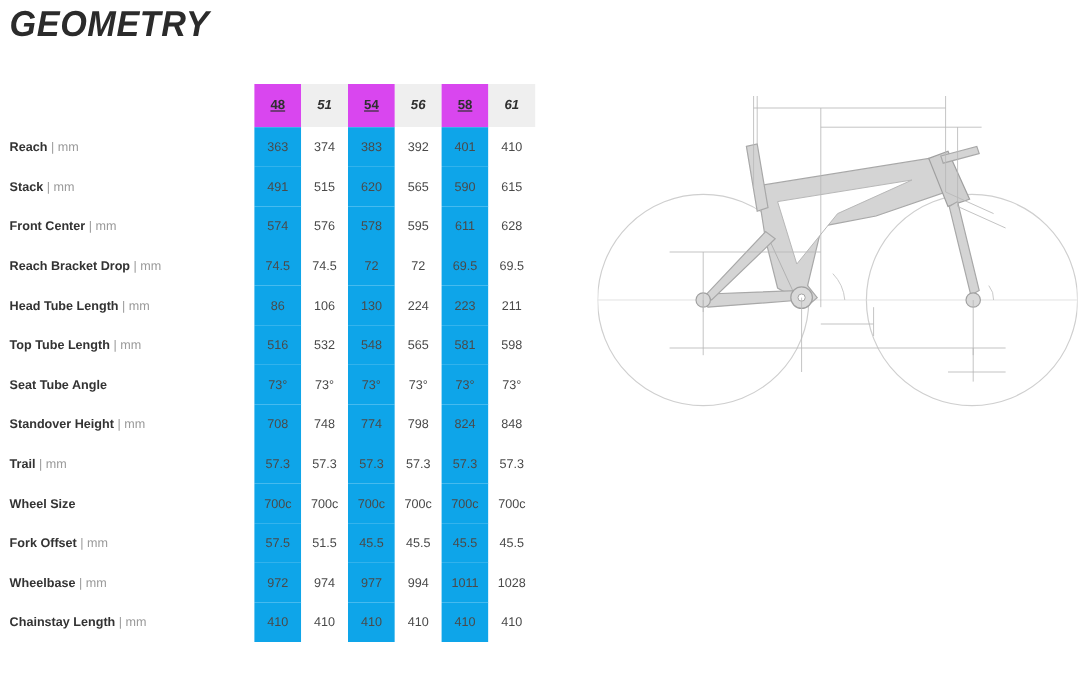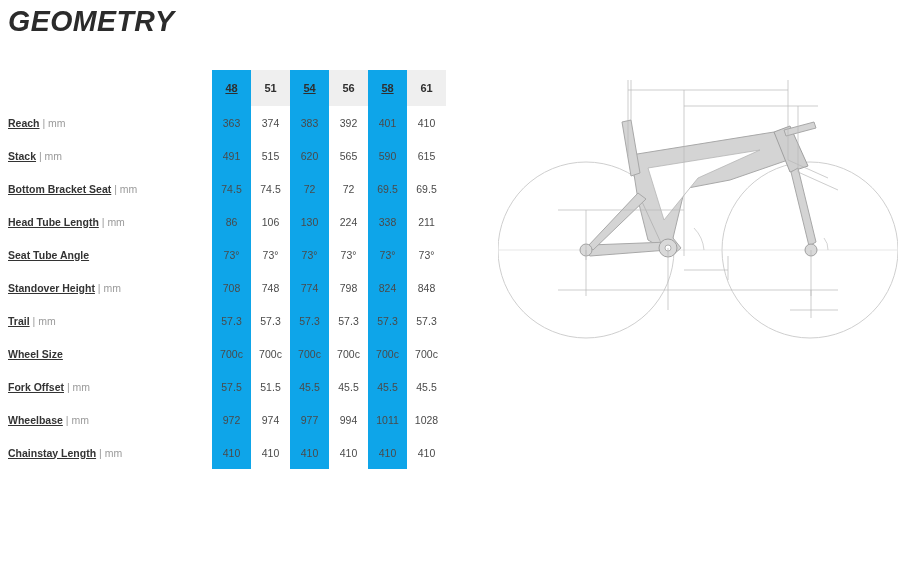--- a/index.html
+++ b/index.html
@@ -46,21 +46,20 @@
     padding-left: 8px !important;
     font-size: 10.5px;
     color: #3d3d3d;
     white-space: nowrap;
     vertical-align: middle;
     box-sizing: border-box;
   }
   .label-main {
     font-weight: bold;
     color: #333333;
-    text-decoration: underline;
   }
   .label-unit {
     font-weight: normal;
     color: #9a9a9a;
   }
   .val-cell {
     width: 39px;
     height: 33px;
     text-align: center;
     vertical-align: middle;
@@ -78,25 +77,26 @@
     color: #2f2f2f;
     box-sizing: border-box;
   }
   .shade {
     background: #0ea5e9;
   }
   .plain {
     background: #ffffff;
   }
   .hshade {
-    background: #0ea5e9;
+    background: #d946ef;
     text-decoration: underline;
   }
   .hplain {
     background: #efefef;
+    font-style: italic;
   }
   .header-row .label-cell {
     background: #ffffff;
   }
   #bike-diagram {
     position: absolute;
     left: 498px;
     top: 60px;
     width: 400px;
     height: 290px;
@@ -135,41 +135,59 @@
       <td class="label-cell"><span class="label-main">Stack</span><span class="label-unit"> | <span>mm</span></span></td>
       <td class="val-cell shade">491</td>
       <td class="val-cell plain">515</td>
       <td class="val-cell shade">620</td>
       <td class="val-cell plain">565</td>
       <td class="val-cell shade">590</td>
       <td class="val-cell plain">615</td>
     </tr>
 
 
-
-    <tr>
-      <td class="label-cell"><span class="label-main">Bottom Bracket Seat</span><span class="label-unit"> | <span>mm</span></span></td>
+    <tr>
+      <td class="label-cell"><span class="label-main">Front Center</span><span class="label-unit"> | <span>mm</span></span></td>
+      <td class="val-cell shade">574</td>
+      <td class="val-cell plain">576</td>
+      <td class="val-cell shade">578</td>
+      <td class="val-cell plain">595</td>
+      <td class="val-cell shade">611</td>
+      <td class="val-cell plain">628</td>
+    </tr>
+
+    <tr>
+      <td class="label-cell"><span class="label-main">Reach Bracket Drop</span><span class="label-unit"> | <span>mm</span></span></td>
       <td class="val-cell shade">74.5</td>
       <td class="val-cell plain">74.5</td>
       <td class="val-cell shade">72</td>
       <td class="val-cell plain">72</td>
       <td class="val-cell shade">69.5</td>
       <td class="val-cell plain">69.5</td>
     </tr>
 
     <tr>
       <td class="label-cell"><span class="label-main">Head Tube Length</span><span class="label-unit"> | <span>mm</span></span></td>
       <td class="val-cell shade">86</td>
       <td class="val-cell plain">106</td>
       <td class="val-cell shade">130</td>
       <td class="val-cell plain">224</td>
-      <td class="val-cell shade">338</td>
+      <td class="val-cell shade">223</td>
       <td class="val-cell plain">211</td>
     </tr>
 
+    <tr>
+      <td class="label-cell"><span class="label-main">Top Tube Length</span><span class="label-unit"> | <span>mm</span></span></td>
+      <td class="val-cell shade">516</td>
+      <td class="val-cell plain">532</td>
+      <td class="val-cell shade">548</td>
+      <td class="val-cell plain">565</td>
+      <td class="val-cell shade">581</td>
+      <td class="val-cell plain">598</td>
+    </tr>
 
     <tr>
       <td class="label-cell"><span class="label-main">Seat Tube Angle</span></td>
       <td class="val-cell shade">73°</td>
       <td class="val-cell plain">73°</td>
       <td class="val-cell shade">73°</td>
       <td class="val-cell plain">73°</td>
       <td class="val-cell shade">73°</td>
       <td class="val-cell plain">73°</td>
     </tr>

